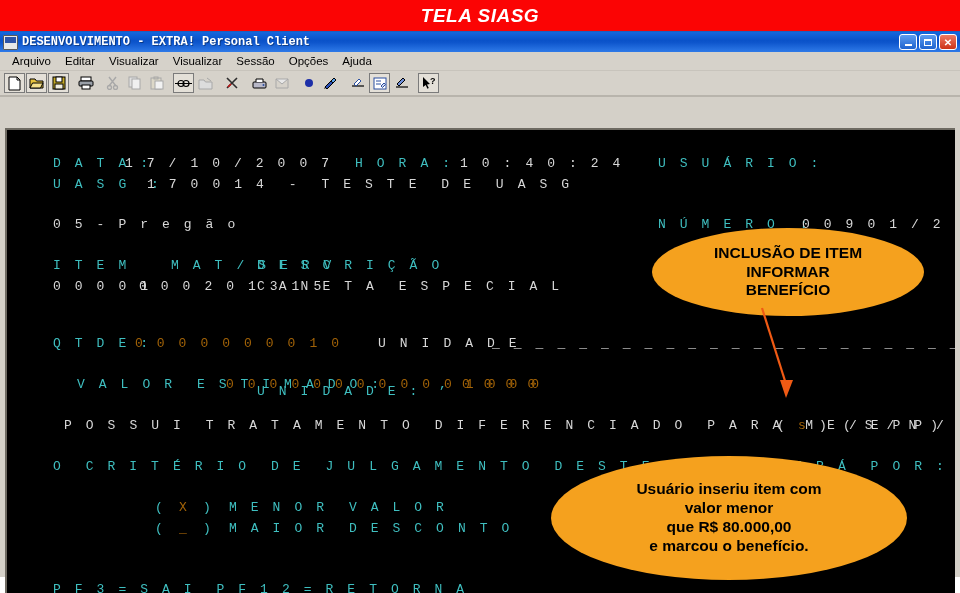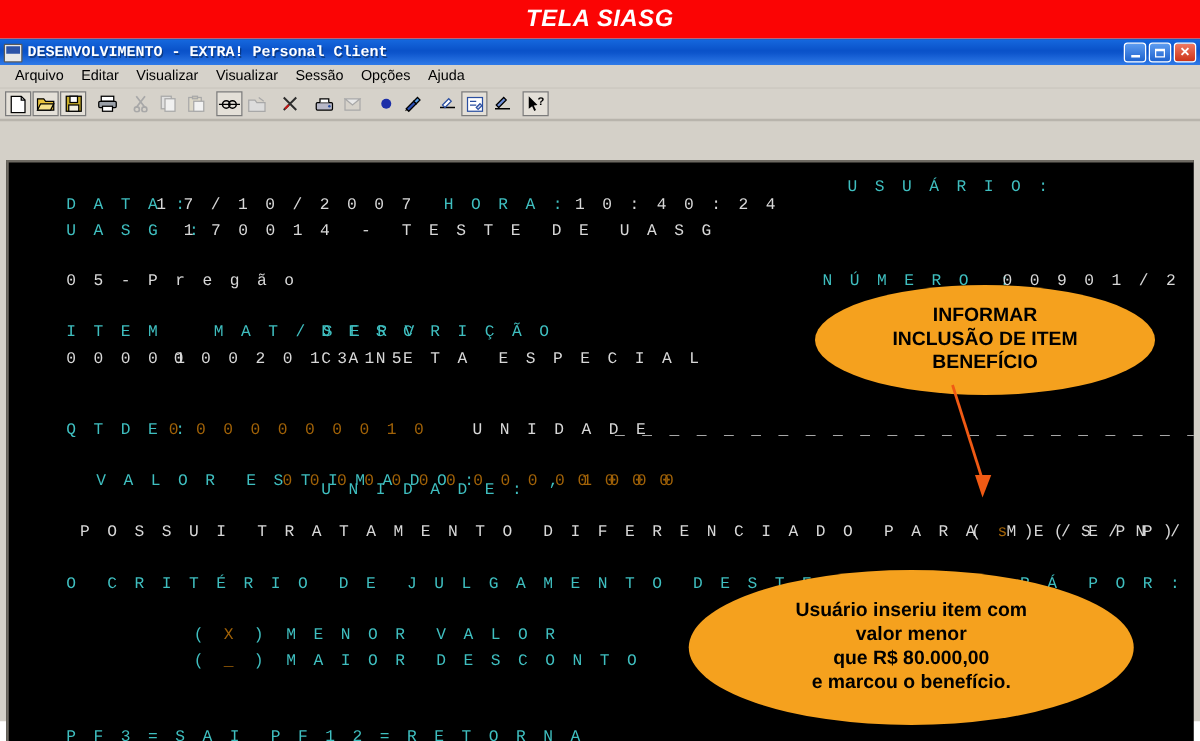--- a/index.html
+++ b/index.html
@@ -391,21 +391,21 @@
       </div>
     </div>
 
     <div class="terminal">
       <div class="term-inner">
 
         <div class="trow cy" style="left:46px; top:26px;">D A T A :</div>
         <div class="trow wh" style="left:118px; top:26px;">1 7 / 1 0 / 2 0 0 7</div>
         <div class="trow cy" style="left:348px; top:26px;">H O R A :</div>
         <div class="trow wh" style="left:453px; top:26px;">1 0 : 4 0 : 2 4</div>
-        <div class="trow cy" style="left:651px; top:12px;margin-left:20px;">U S U Á R I O :</div>
+        <div class="trow cy" style="left:651px; top:26px;">U S U Á R I O :</div>
 
         <div class="trow cy" style="left:46px; top:47px;">U A S G  :</div>
         <div class="trow wh" style="left:140px; top:47px;">1 7 0 0 1 4  -  T E S T E  D E  U A S G</div>
 
         <div class="trow wh" style="left:46px; top:87px;">0 5 - P r e g ã o</div>
         <div class="trow cy" style="left:651px; top:87px;">N Ú M E R O  :</div>
         <div class="trow wh" style="left:795px; top:87px;">0 0 9 0 1 / 2 0 0 7</div>
 
         <div class="trow cy" style="left:46px; top:128px;">I T E M</div>
         <div class="trow cy" style="left:132px; top:128px;padding-left:32px;">M A T / S E R V</div>
@@ -450,22 +450,22 @@
     </div>
   </div>
 
   <svg class="arrow-svg" viewBox="0 0 110 100">
     <line x1="22" y1="2" x2="46" y2="78" stroke="#f05a14" stroke-width="2.2"></line>
     <polygon points="46,92 40,74 53,74" fill="#f05a14"></polygon>
   </svg>
 
   <div class="bubble" id="bubble-top">
     <div>
+      <div>INCLUSÃO DE ITEM</div>
       <div>INFORMAR</div>
-      <div>INCLUSÃO DE ITEM</div>
       <div>BENEFÍCIO</div>
     </div>
   </div>
 
   <div class="bubble" id="bubble-bottom">
     <div>
       <div>Usuário inseriu item com</div>
       <div>valor menor</div>
       <div>que R$ 80.000,00</div>
       <div>e marcou o benefício.</div>

